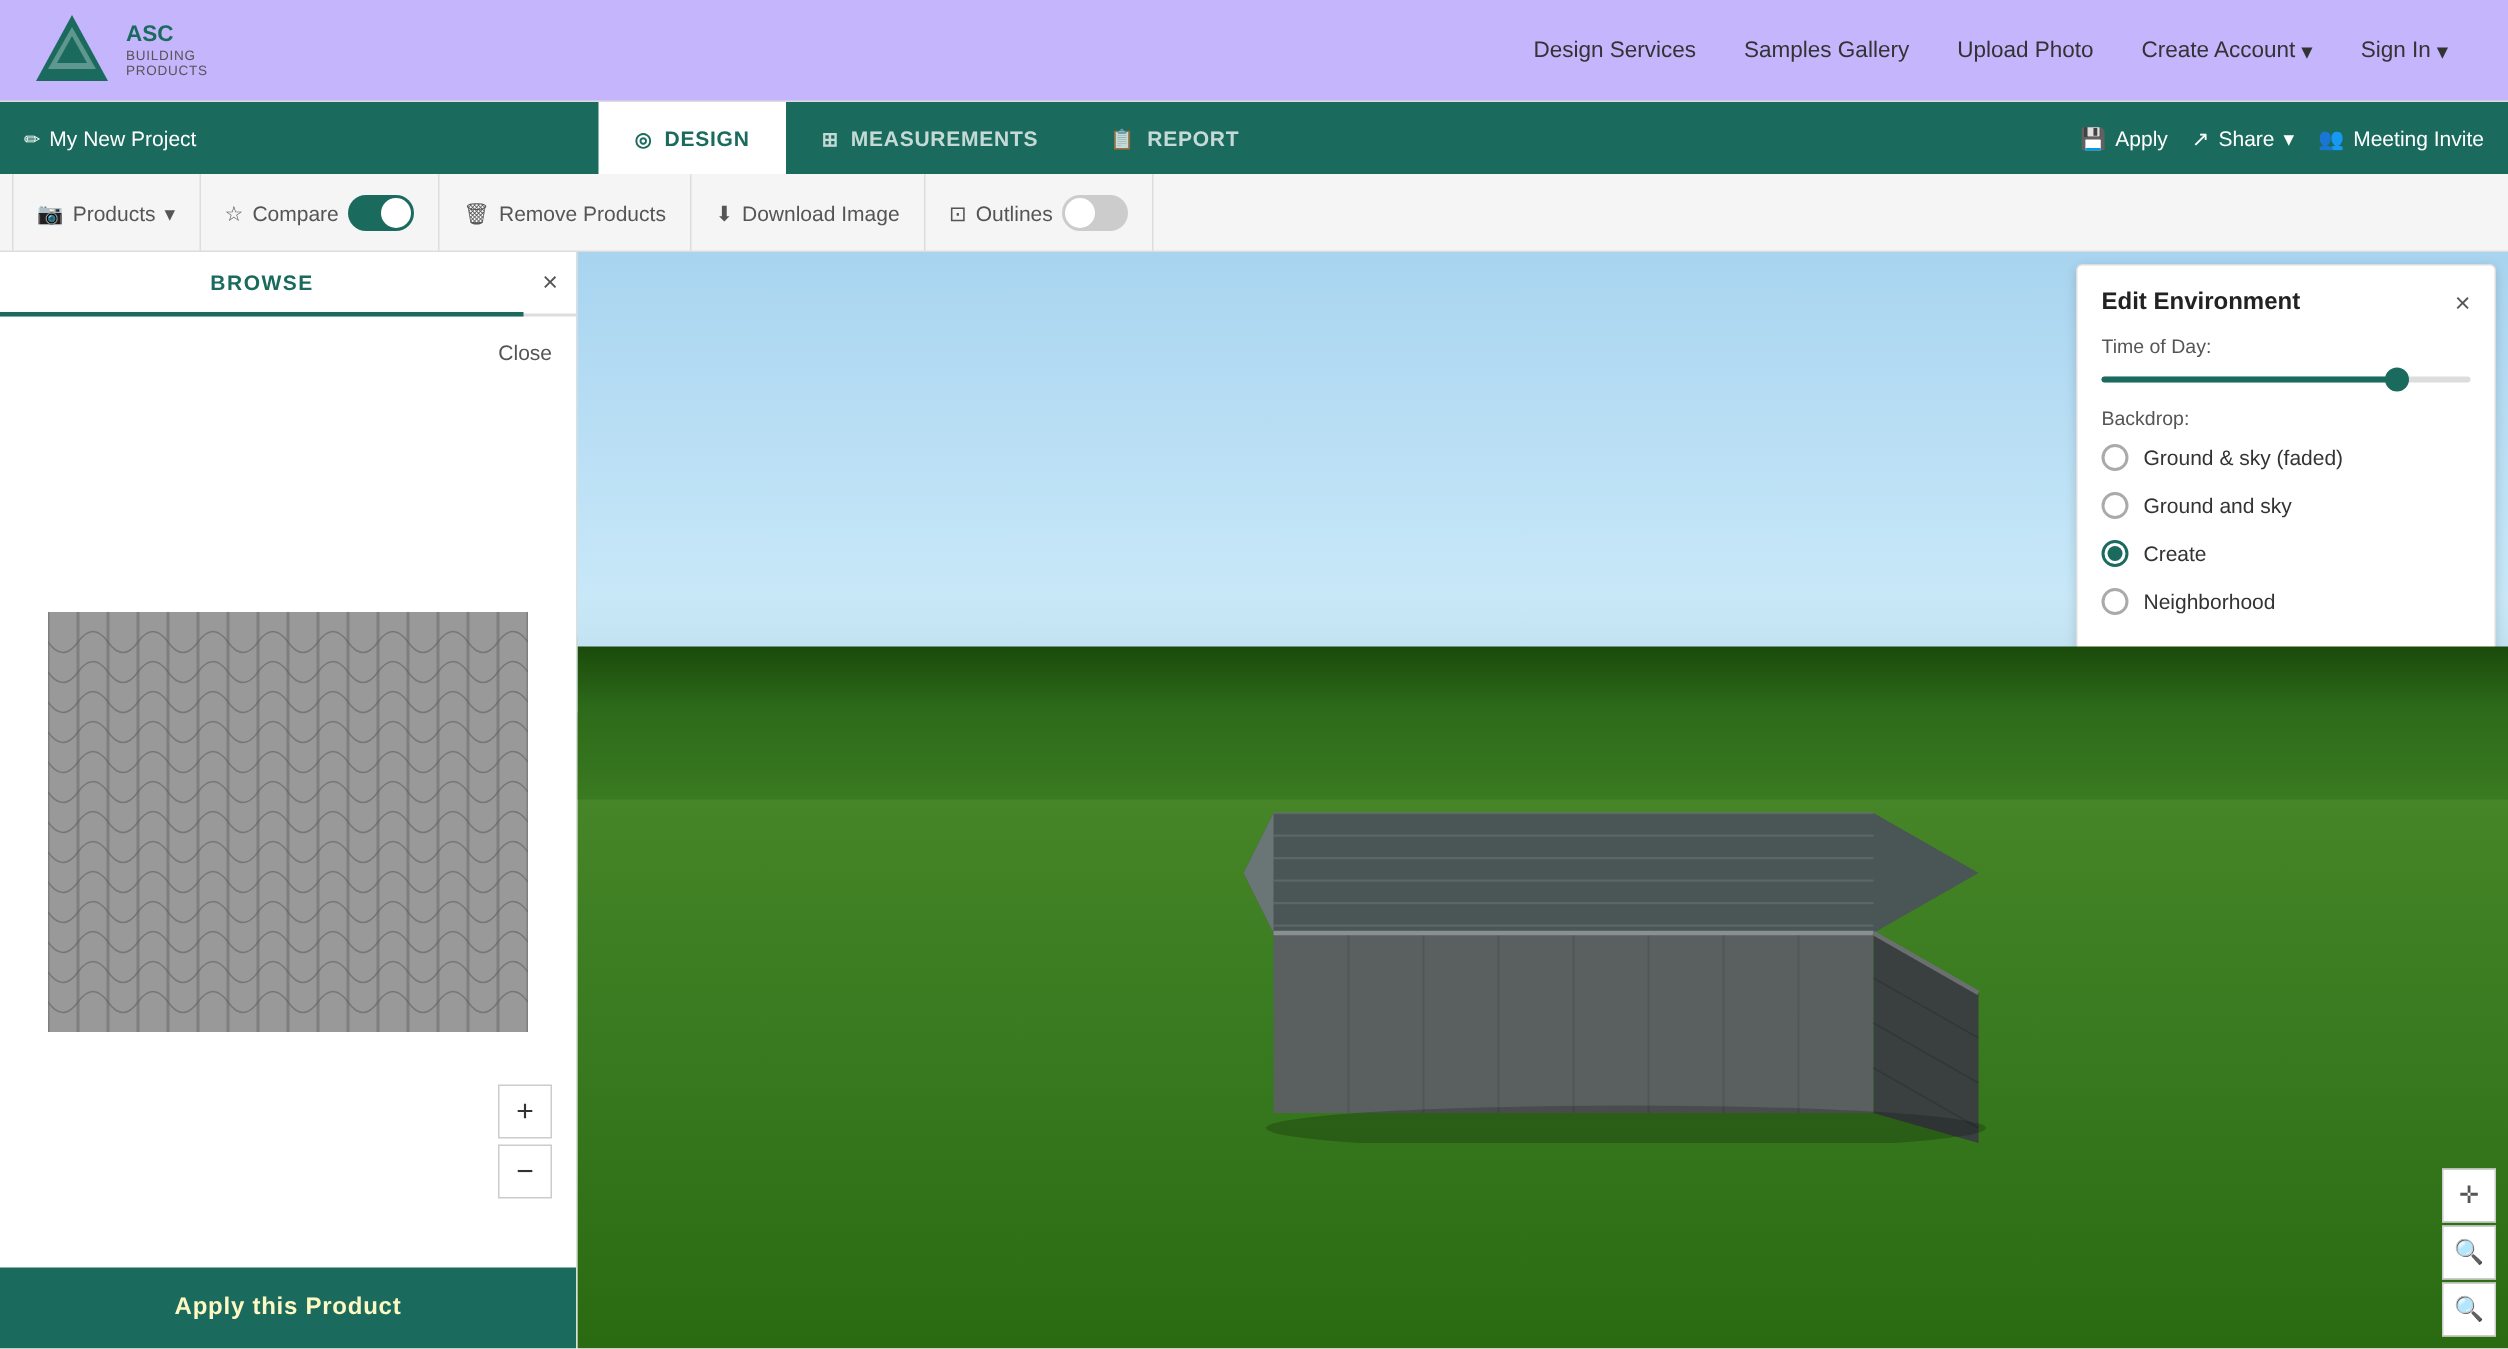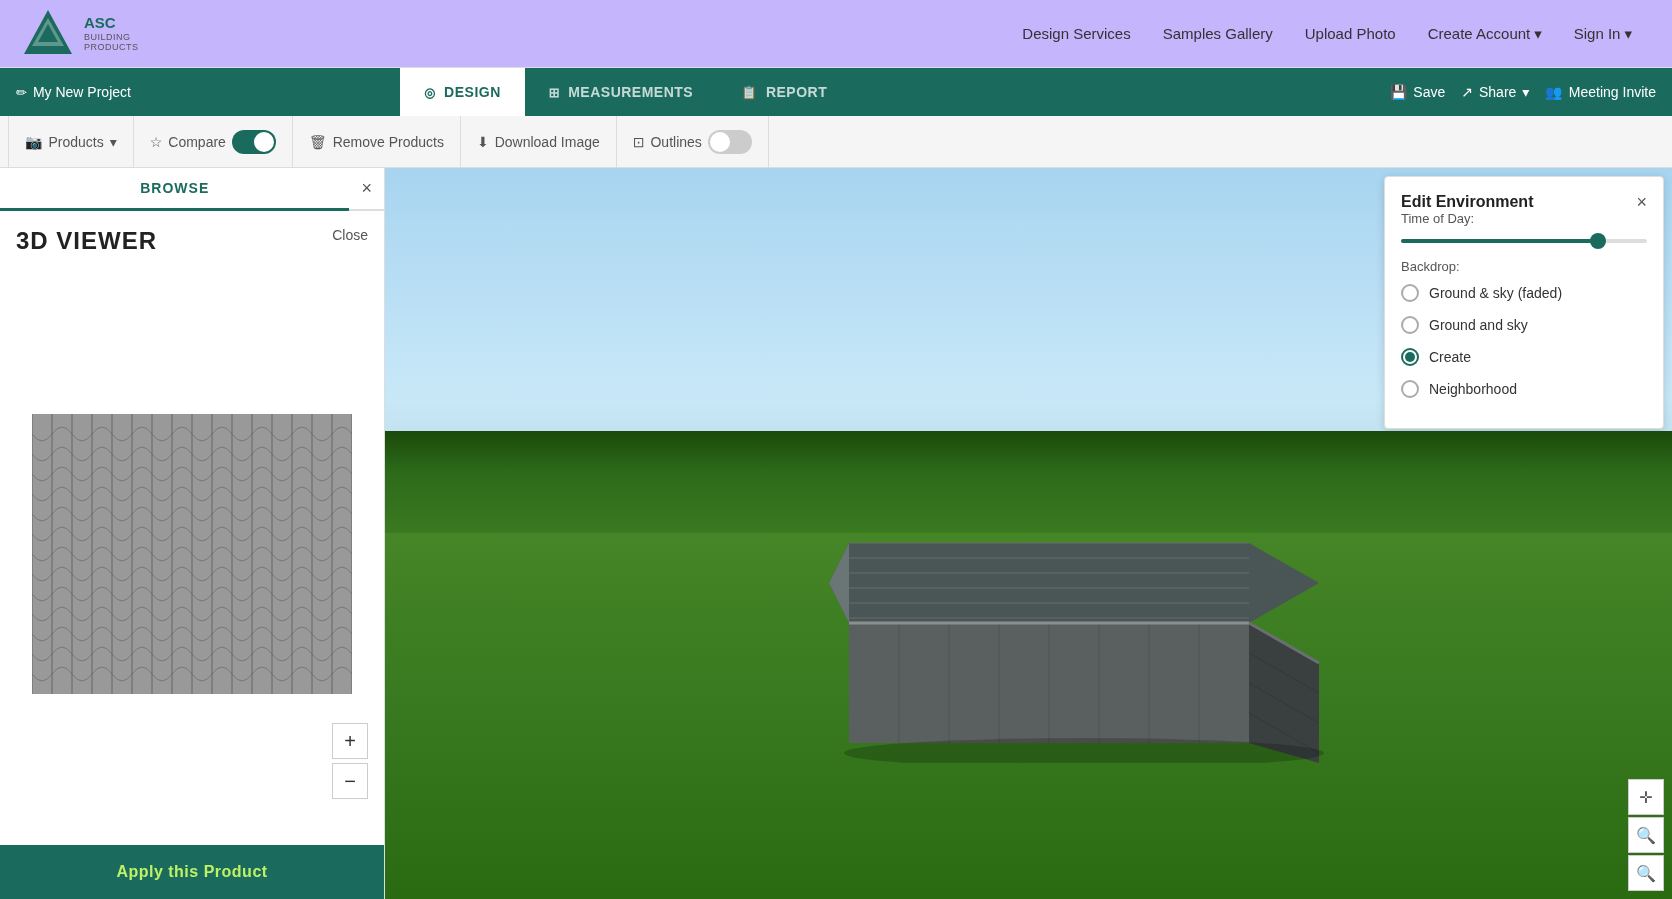--- a/index.html
+++ b/index.html
@@ -256,21 +256,21 @@
       display: flex;
       align-items: center;
       justify-content: center;
       cursor: pointer;
       font-size: 20px;
       color: #333;
     }
 
     .apply-btn {
       background: #1a6b5e;
-      color: #bef264;
+      color: #fef9c3;
       width: 100%;
       padding: 18px;
       font-size: 16px;
       font-weight: 600;
       border: none;
       cursor: pointer;
       text-align: center;
       letter-spacing: 0.5px;
     }
 
@@ -310,21 +310,21 @@
       background: #fff;
       border: 1px solid #ddd;
       border-radius: 4px;
       padding: 16px;
       box-shadow: 0 2px 8px rgba(0,0,0,0.15);
     }
     .edit-env-header {
       display: flex;
       justify-content: space-between;
       align-items: flex-end;
-      margin-bottom: 0;
+      margin-bottom: 12px;
     }
     .edit-env-title {
       font-size: 16px;
       font-weight: 600;
       color: #222;
     }
     .edit-env-close {
       cursor: pointer;
       font-size: 18px;
       color: #555;
@@ -467,21 +467,21 @@
       <span>MEASUREMENTS</span>
     </div>
     <div class="nav-tab">
       <span style="font-size:13px;">📋</span>
       <span>REPORT</span>
     </div>
   </div>
   <div class="nav-actions">
     <div class="nav-action">
       <span>💾</span>
-      <span>Save</span>
+      <span>Apply</span>
     </div>
     <div class="nav-action">
       <span>↗</span>
       <span>Share</span>
       <span>▾</span>
     </div>
     <div class="nav-action">
       <span>👥</span>
       <span>Meeting Invite</span>
     </div>
@@ -521,21 +521,20 @@
 <div class="main-content">
 
   <div class="left-panel">
     <div class="panel-tabs">
       <div class="panel-tab active">BROWSE</div>
       <div class="panel-tab-close">×</div>
     </div>
 
     <div class="viewer-header">
       <span class="close-link">Close</span>
-      <div class="viewer-title">3D VIEWER</div>
     </div>
 
 
     <div class="product-image-area">
       <div class="product-image">
         <svg class="corrugated-lines" viewBox="0 0 320 280">
           <defs>
             <linearGradient id="metalGrad" x1="0%" y1="0%" x2="100%" y2="0%">
               <stop offset="0%" style="stop-color:#aaa;stop-opacity:1"></stop>
               <stop offset="50%" style="stop-color:#888;stop-opacity:1"></stop>

